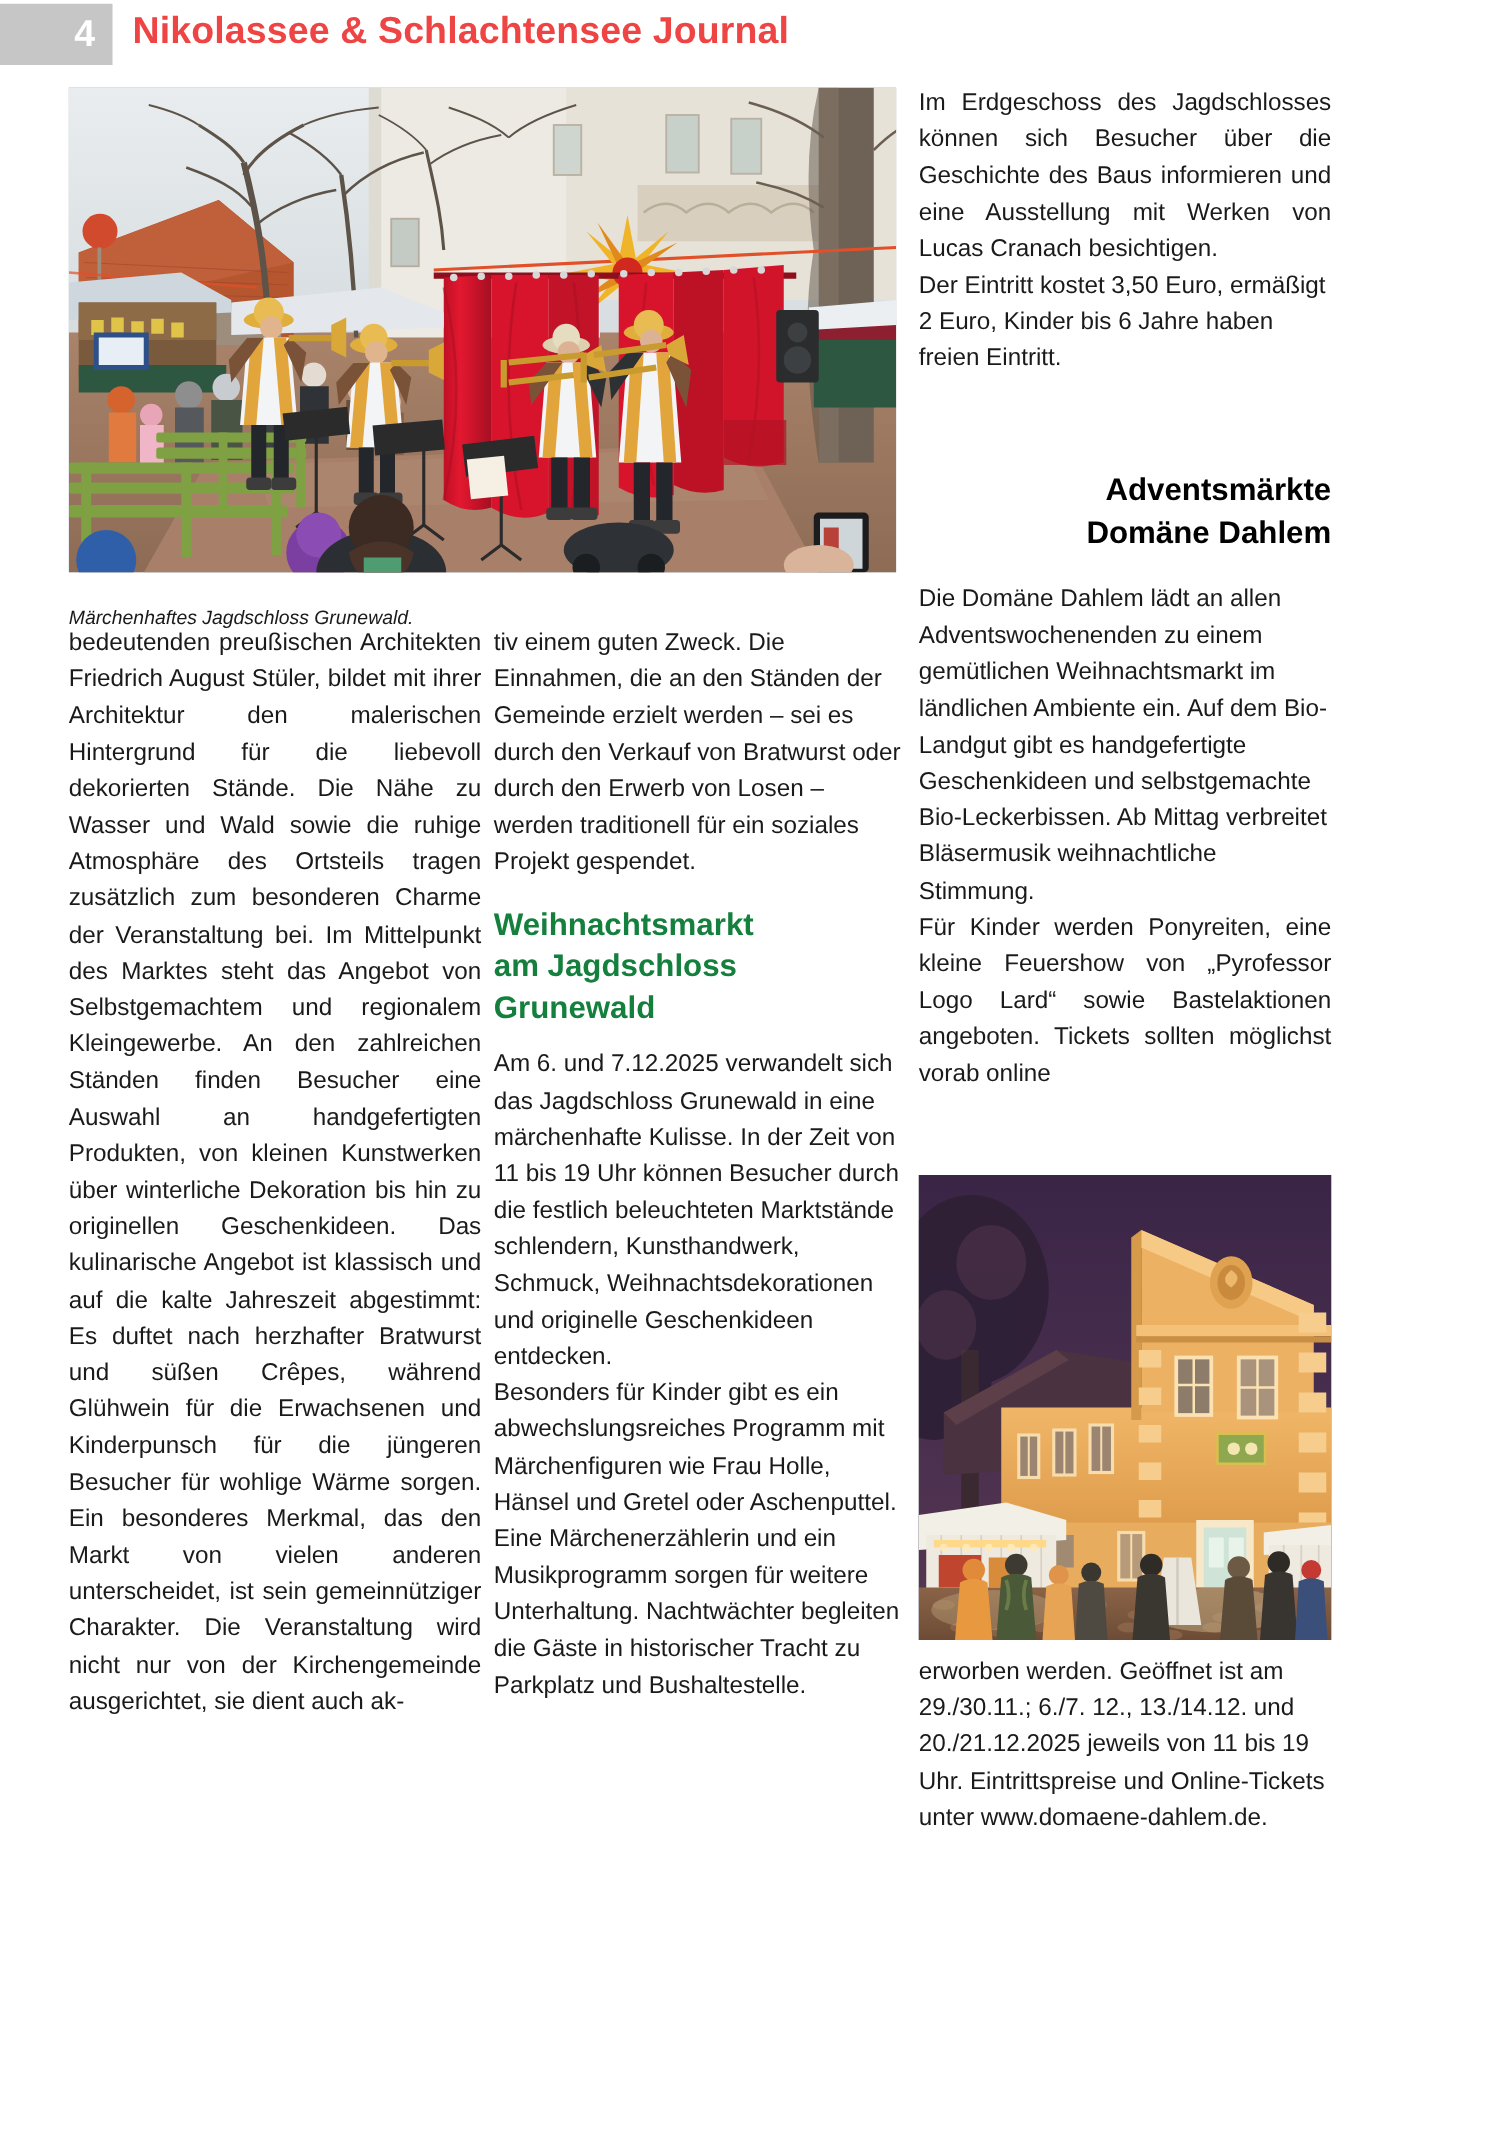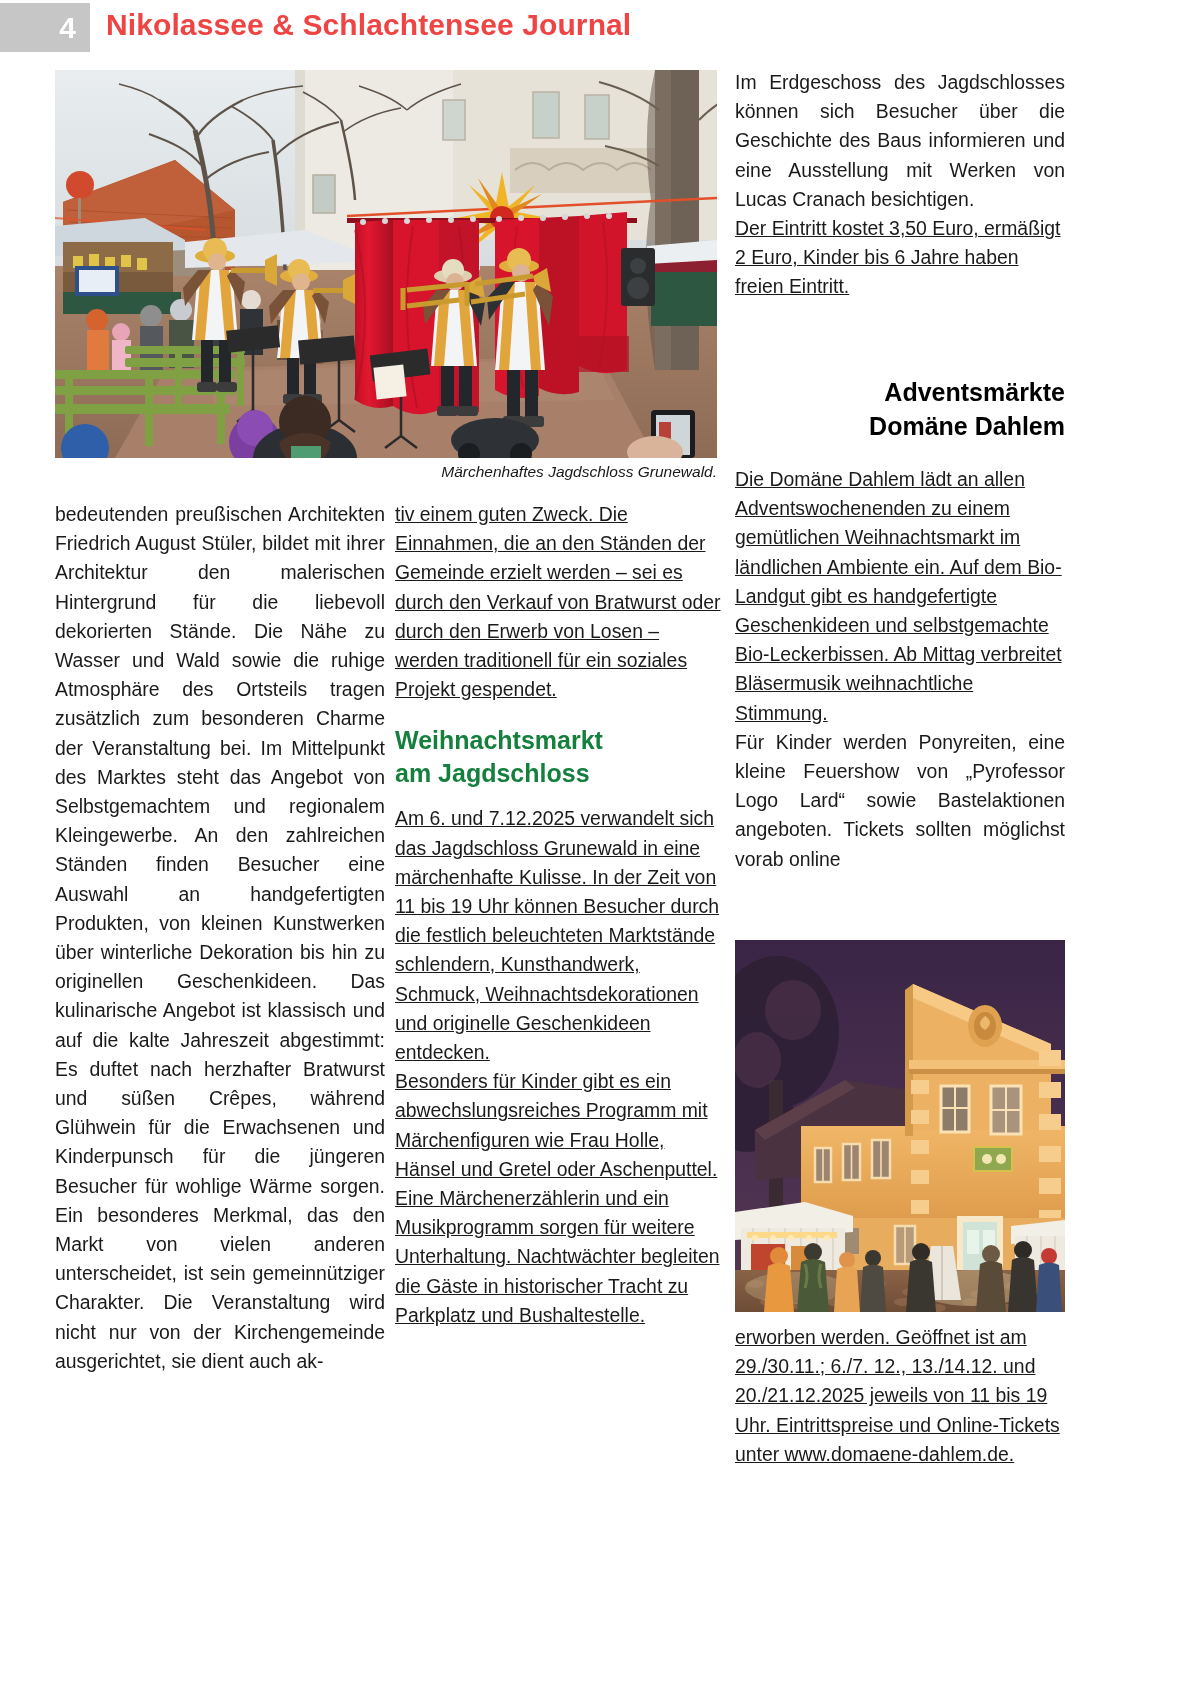--- a/index.html
+++ b/index.html
@@ -62,26 +62,25 @@
     width: 662px;
     height: 388px;
     overflow: hidden;
     background: #b8c0c4;
   }
   .photo-main svg, .photo-dahlem svg { display: block; }
 
   .photo-caption {
     position: absolute;
     left: 55px;
-    top: 463px;
+    top: 486px;
     width: 662px;
     font-size: 15.5px;
     font-style: italic;
     color: #1a1a1a;
-    text-align: right;
   }
 
   
   .photo-dahlem {
     position: absolute;
     left: 735px;
     top: 940px;
     width: 330px;
     height: 372px;
     overflow: hidden;
@@ -123,21 +122,21 @@
     top: 375px;
     width: 330px;
     font-size: 25px;
     font-weight: 700;
     line-height: 34px;
     color: #000000;
     text-align: right;
   }
 
   
-  .no-justify { text-align: left; text-decoration: underline; }
+  .no-justify { text-align: left; }
 </style>
 </head>
 <body>
 
 <div class="page-header">
   <div class="page-number-box">
     <span>4</span>
   </div>
   <div class="journal-title">Nikolassee &amp; Schlachtensee Journal</div>
 </div>
@@ -458,20 +457,21 @@
 
 <div class="col col-left">
   <p>bedeutenden preußischen Architekten Friedrich August Stüler, bildet mit ihrer Architektur den malerischen Hintergrund für die liebevoll dekorierten Stände. Die Nähe zu Wasser und Wald sowie die ruhige Atmosphäre des Ortsteils tragen zusätzlich zum besonderen Charme der Veranstaltung bei. Im Mittelpunkt des Marktes steht das Angebot von Selbstgemachtem und regionalem Kleingewerbe. An den zahlreichen Ständen finden Besucher eine Auswahl an handgefertigten Produkten, von kleinen Kunstwerken über winterliche Dekoration bis hin zu originellen Geschenkideen. Das kulinarische Angebot ist klassisch und auf die kalte Jahreszeit abgestimmt: Es duftet nach herzhafter Bratwurst und süßen Crêpes, während Glühwein für die Erwachsenen und Kinderpunsch für die jüngeren Besucher für wohlige Wärme sorgen. Ein besonderes Merkmal, das den Markt von vielen anderen unterscheidet, ist sein gemeinnütziger Charakter. Die Veranstaltung wird nicht nur von der Kirchengemeinde ausgerichtet, sie dient auch ak-</p>
 </div>
 
 <div class="col col-mid">
   <p class="no-justify">tiv einem guten Zweck. Die Einnahmen, die an den Ständen der Gemeinde erzielt werden – sei es durch den Verkauf von Bratwurst oder durch den Erwerb von Losen – werden traditionell für ein soziales Projekt gespendet.</p>
   <div class="subhead-block">
     <div class="subhead">Weihnachtsmarkt</div>
     <div class="subhead">am Jagdschloss</div>
+    <div class="subhead">Grunewald</div>
   </div>
   <p class="no-justify">Am 6. und 7.12.2025 verwandelt sich das Jagdschloss Grunewald in eine märchenhafte Kulisse. In der Zeit von 11 bis 19 Uhr können Besucher durch die festlich beleuchteten Marktstände schlendern, Kunsthandwerk, Schmuck, Weihnachtsdekorationen und originelle Geschenkideen entdecken.</p>
   <p class="no-justify">Besonders für Kinder gibt es ein abwechslungsreiches Programm mit Märchenfiguren wie Frau Holle, Hänsel und Gretel oder Aschenputtel. Eine Märchenerzählerin und ein Musikprogramm sorgen für weitere Unterhaltung. Nachtwächter begleiten die Gäste in historischer Tracht zu Parkplatz und Bushaltestelle.</p>
 </div>
 
 <div class="col col-right-mid">
   <p class="no-justify">Die Domäne Dahlem lädt an allen Adventswochenenden zu einem gemütlichen Weihnachtsmarkt im ländlichen Ambiente ein. Auf dem Bio-Landgut gibt es handgefertigte Geschenkideen und selbstgemachte Bio-Leckerbissen. Ab Mittag verbreitet Bläsermusik weihnachtliche Stimmung.</p>
   <p>Für Kinder werden Ponyreiten, eine kleine Feuershow von „Pyrofessor Logo Lard“ sowie Bastelaktionen angeboten. Tickets sollten möglichst vorab online</p>
 </div>
 

